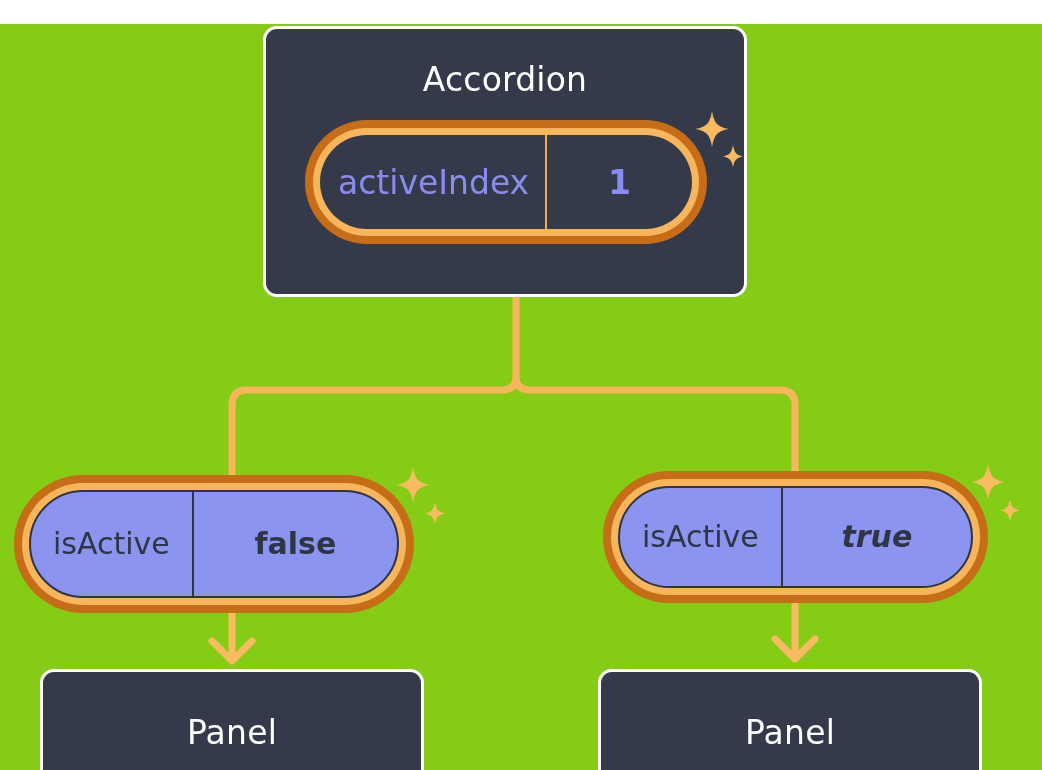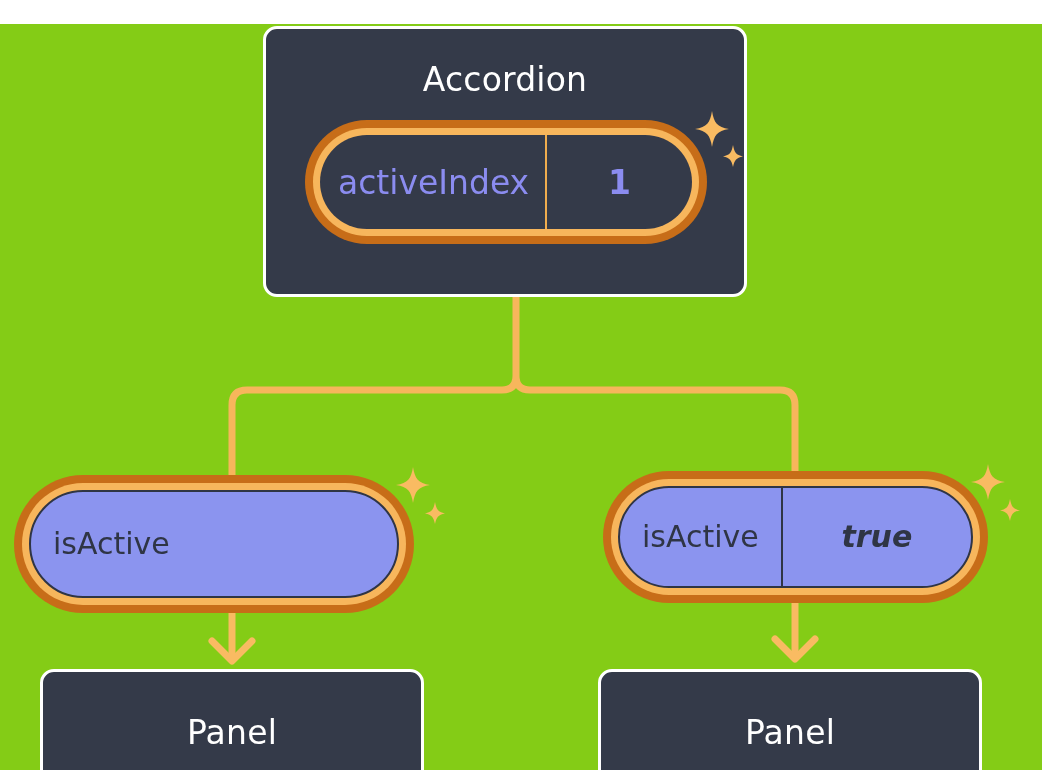--- a/index.html
+++ b/index.html
@@ -224,20 +224,21 @@
 
   <svg class="sparkle" style="left:693px; top:85px;" width="54" height="62" viewBox="0 0 54 62">
     <path d="M19 2 C21 14 24 18 36 20 C24 22 21 26 19 38 C17 26 14 22 2 20 C14 18 17 14 19 2 Z" fill="#f9bb62"></path>
     <path d="M40 36 C41.4 43.5 43 46 50 47.4 C43 48.8 41.4 51.3 40 58 C38.6 51.3 37 48.8 30 47.4 C37 46 38.6 43.5 40 36 Z" fill="#f9bb62"></path>
   </svg>
 
   <div class="pill pill-purple" id="pill-is-active-left" style="background: rgb(199, 109, 24);">
     <div class="pill-inner" style="background: rgb(247, 182, 92);">
       <div class="pill-body" style="background: rgb(139, 148, 239);">
         <span class="pill-key" style="color: rgb(47, 53, 69);">isActive</span>
+        <span class="pill-val" style="color: rgb(47, 53, 69);">false</span>
       </div>
     </div>
   </div>
 
   <svg class="sparkle" style="left:392px; top:440px;" width="58" height="66" viewBox="0 0 58 66">
     <path d="M21 3 C23 15 26 19 38 21 C26 23 23 27 21 39 C19 27 16 23 4 21 C16 19 19 15 21 3 Z" fill="#f9bb62"></path>
     <path d="M43 38 C44.4 45.5 46 48 53 49.4 C46 50.8 44.4 53.3 43 60 C41.6 53.3 40 50.8 33 49.4 C40 48 41.6 45.5 43 38 Z" fill="#f9bb62"></path>
   </svg>
 
   <div class="card" id="card-panel-left" style="background: rgb(52, 58, 73); border-color: rgb(255, 255, 255);">

